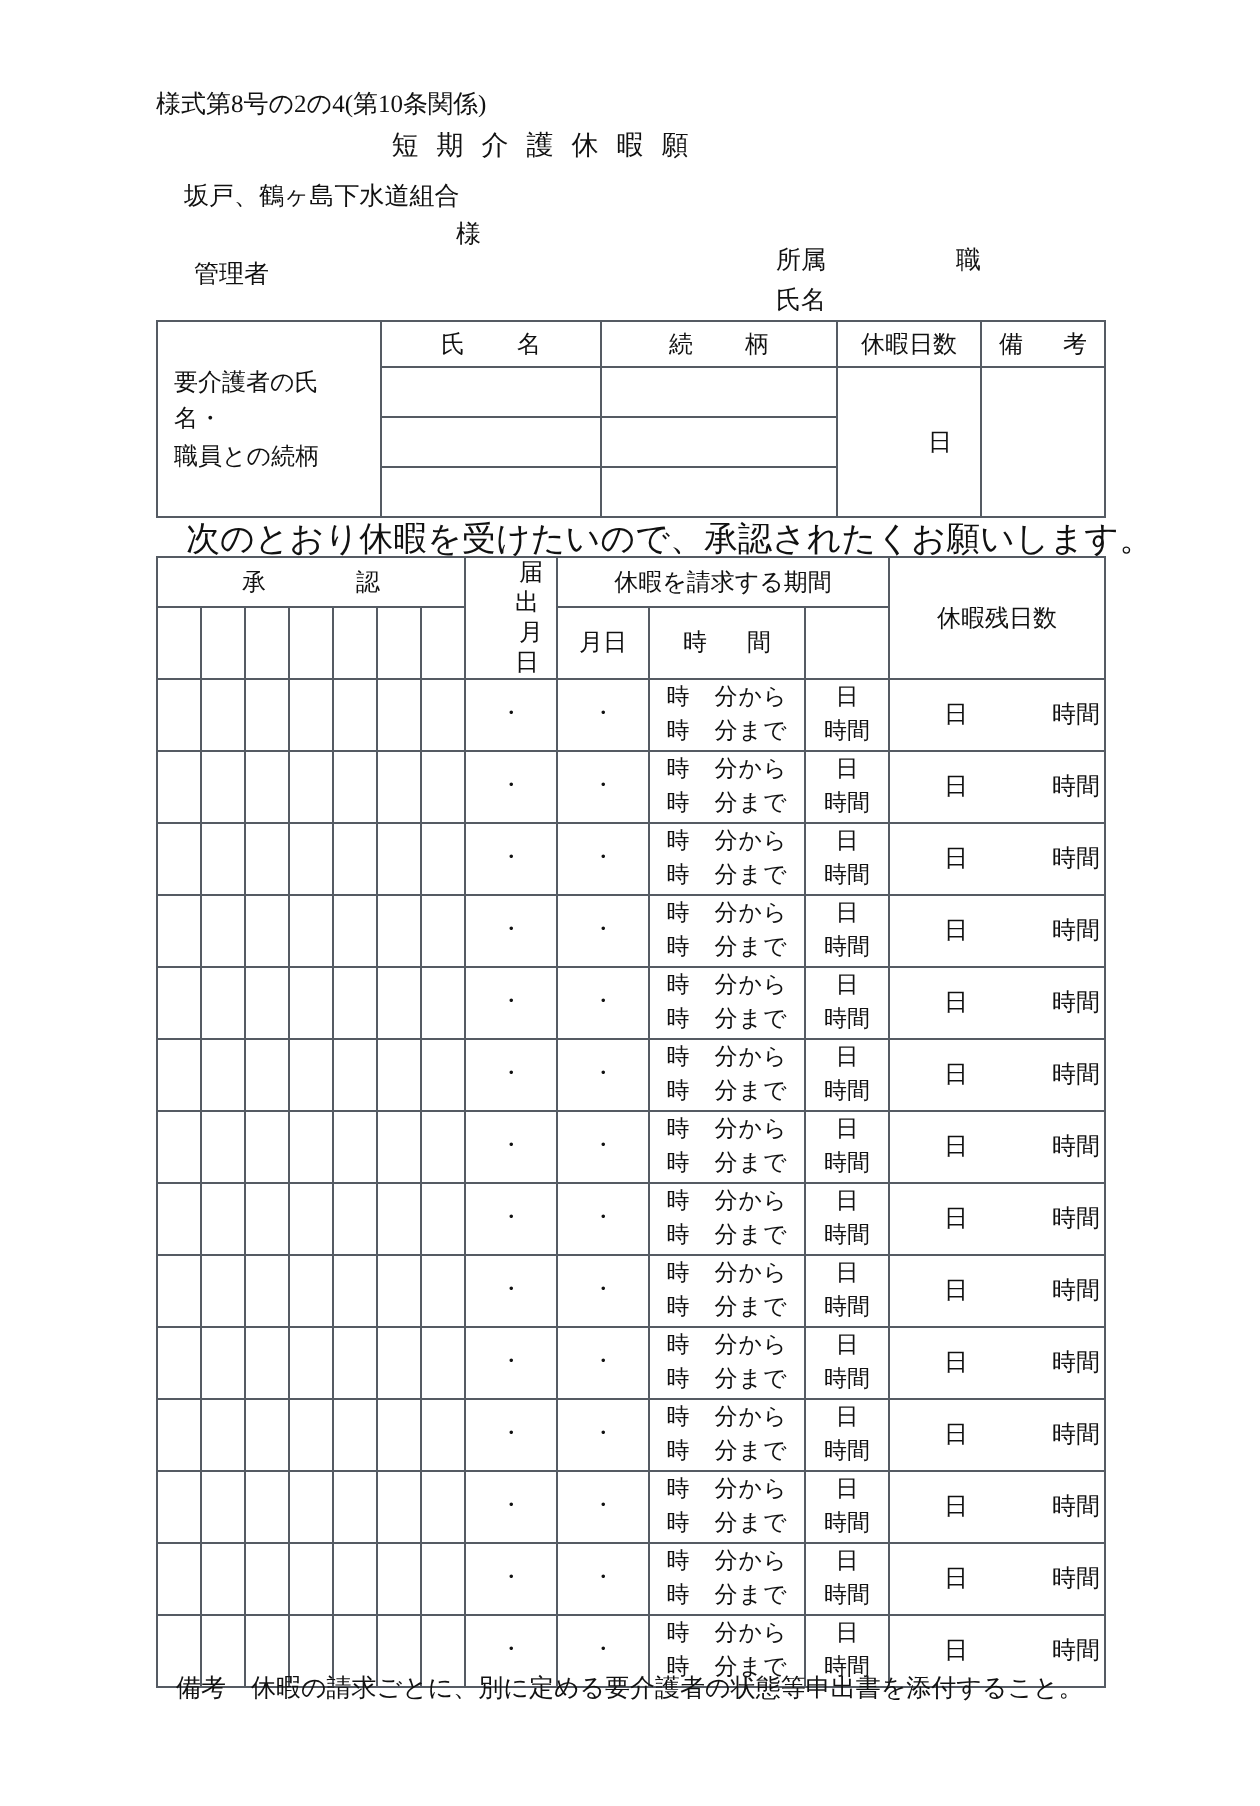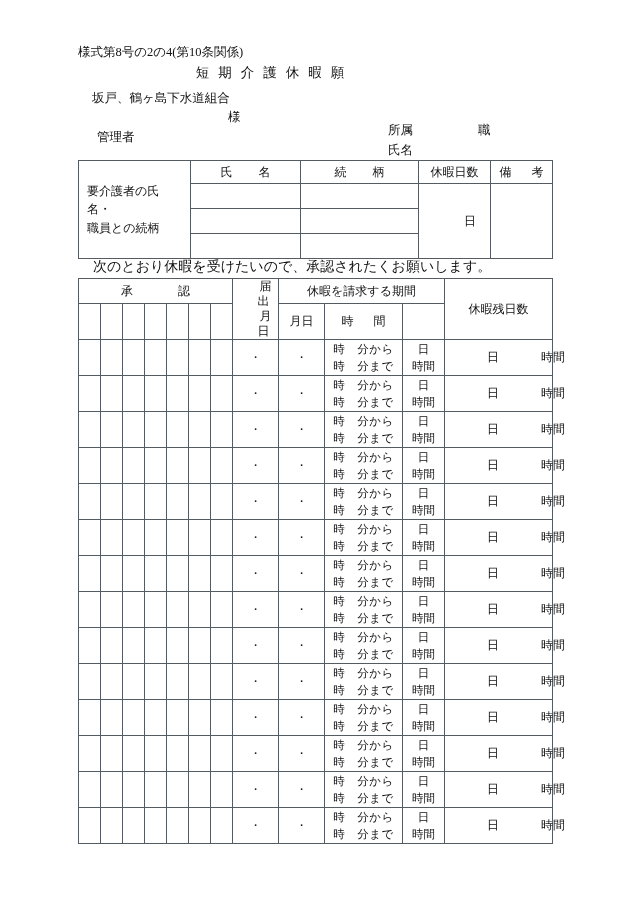--- a/index.html
+++ b/index.html
@@ -125,21 +125,21 @@
     padding-right: 14px;
   }
   .sp2 { letter-spacing: 7px; text-indent: 7px; }
   .sp1 { letter-spacing: 4px; text-indent: 4px; margin-left: 20px; }
 
   
   .request-sentence {
     position: absolute;
     left: 93px;
     top: 258px;
-    font-size: 14px;
+    font-size: 17px;
     white-space: nowrap;
   }
 
   
   #table-records {
     left: 78px;
     top: 278px;
     width: 474px;
   }
   #table-records td { height: 17px; }
@@ -160,21 +160,21 @@
   #table-records td.period-total {
     font-size: 11.5px;
   }
   #table-records td.remain {
     font-size: 12px;
   }
   .two-line-inner { display: block; }
   .remain-inner {
     display: inline-block;
     width: 108px;
-    text-align: right;
+    text-align: center;
     padding-left: 12px;
   }
   .remain-inner .g2 { padding-left: 42px; }
 
   
   .footer-note {
     position: absolute;
     left: 88px;
     top: 836px;
     font-size: 12.5px;
@@ -548,14 +548,15 @@
           </td>
           <td class="twoline period-total">
             <span class="two-line-inner">日</span>
             <span class="two-line-inner">時間</span>
           </td>
           <td class="twoline remain"><span class="remain-inner"><span>日</span><span class="g2">時間</span></span></td>
         </tr>
       </tbody>
   </table>
 
+  <div class="footer-note">備考　休暇の請求ごとに、別に定める要介護者の状態等申出書を添付すること。</div>
 
 </div>
 
 </body></html>

